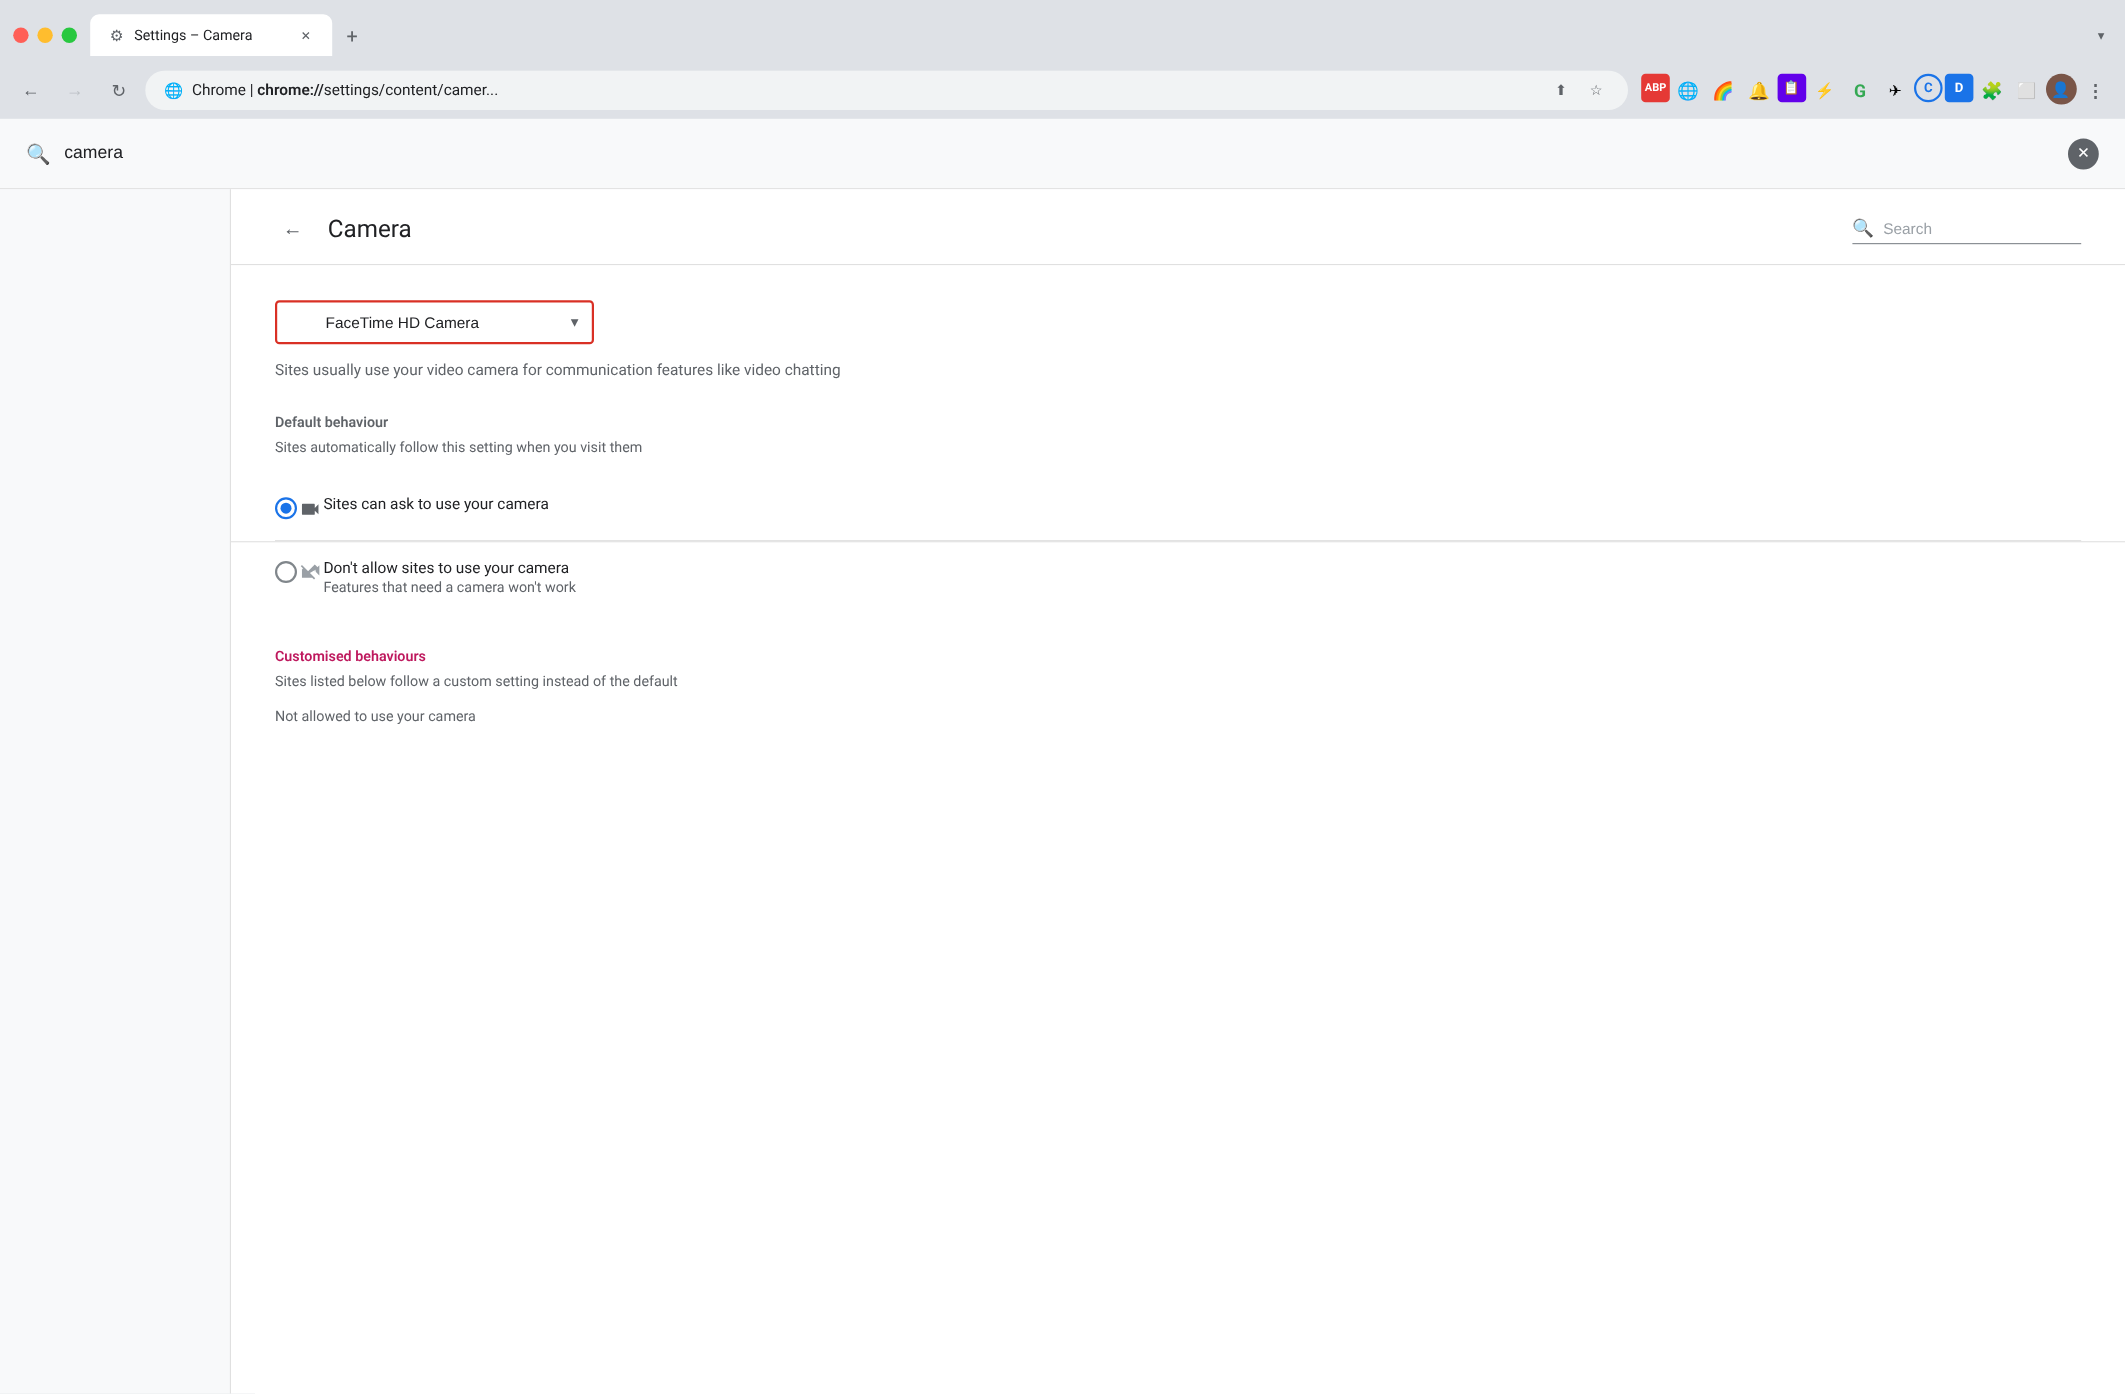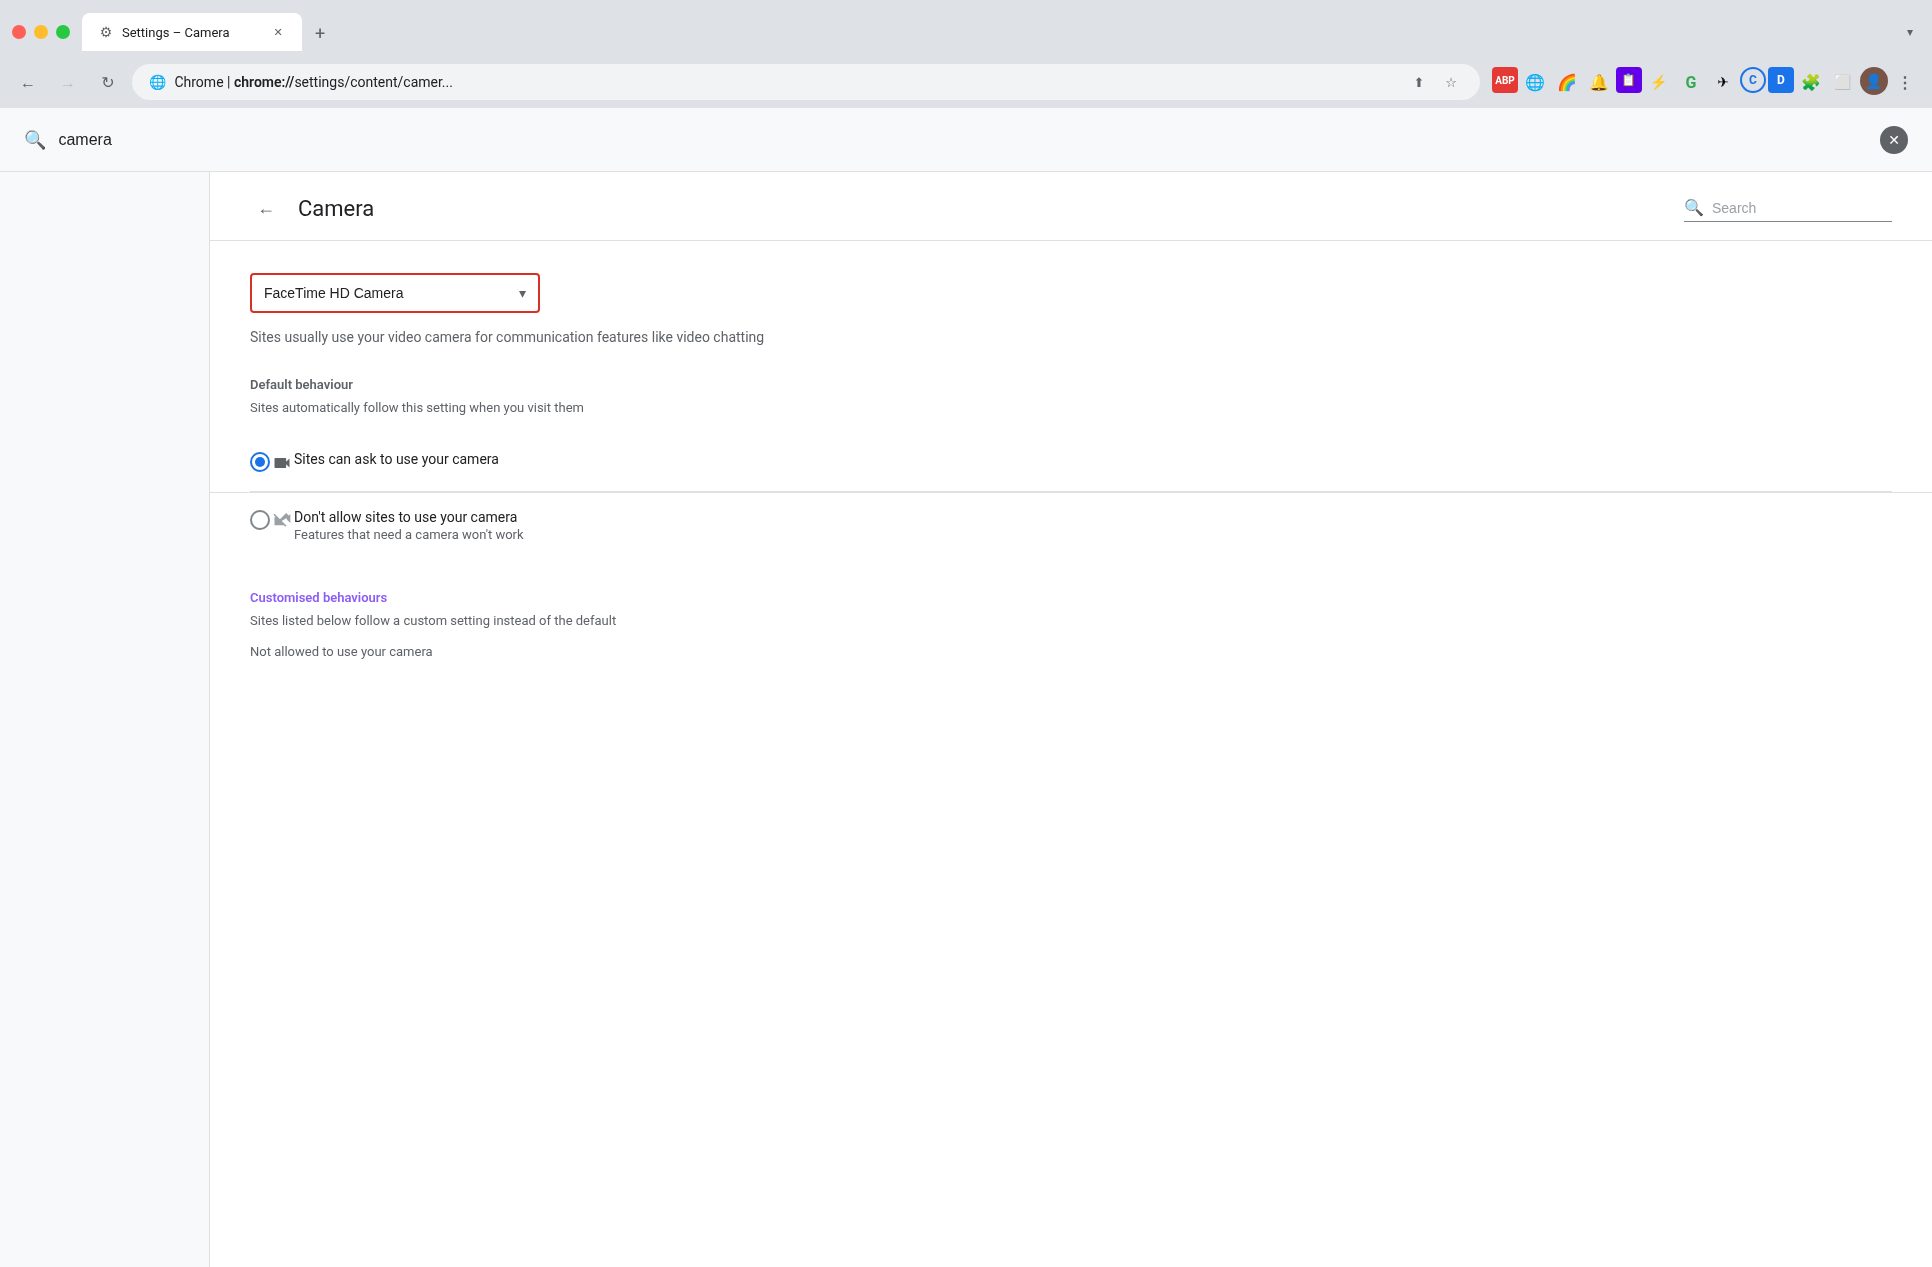--- a/index.html
+++ b/index.html
@@ -54,42 +54,42 @@
     .back-btn { width: 32px; height: 32px; border-radius: 50%; display: flex; align-items: center; justify-content: center; color: #5f6368; cursor: pointer; font-size: 18px; }
     .page-title { font-size: 22px; font-weight: 400; color: #202124; }
     .search-box { display: flex; align-items: center; gap: 8px; border-bottom: 1px solid #80868b; padding: 4px 0; }
     .search-box-icon { color: #5f6368; font-size: 16px; }
     .search-box-input { border: none; outline: none; font-size: 14px; color: #202124; width: 180px; }
     .search-box-input::placeholder { color: #9aa0a6; }
 
     
     .camera-content { padding: 32px 40px; }
     .camera-select-wrapper { margin-bottom: 16px; }
-    .select-container { position: relative; display: inline-block; border: 2px solid #d93025; border-radius: 4px; width: 290px; background: white; }
+    .select-container { position: relative; display: inline-block; border: 2px solid #d93025; border-radius: 4px; width: 290px; background: white; padding-left: 32px; }
     .select-container select { border: none; outline: none; width: 100%; padding: 10px 40px 10px 12px; font-size: 14px; color: #202124; background: transparent; appearance: none; -webkit-appearance: none; cursor: pointer; }
     .select-arrow { position: absolute; right: 12px; top: 50%; transform: translateY(-50%); color: #5f6368; pointer-events: none; font-size: 14px; }
 
     .camera-description { font-size: 14px; color: #5f6368; margin-bottom: 32px; }
 
     .section-title { font-size: 13px; font-weight: 600; color: #5f6368; margin-bottom: 8px; text-transform: none; }
     .section-subtitle { font-size: 13px; color: #5f6368; margin-bottom: 20px; }
 
     .radio-option { display: flex; align-items: flex-start; padding: 16px 0; border-bottom: 1px solid #e0e0e0; }
     .radio-option:last-child { border-bottom: none; }
     .radio-input { width: 20px; height: 20px; border-radius: 50%; border: 2px solid #1a73e8; display: flex; align-items: center; justify-content: center; flex-shrink: 0; margin-top: 1px; cursor: pointer; }
     .radio-input.selected { border-color: #1a73e8; }
     .radio-input.selected::after { content: ''; width: 10px; height: 10px; border-radius: 50%; background: #1a73e8; }
     .radio-input.unselected { border: 2px solid #80868b; }
     .radio-icon { width: 24px; height: 24px; display: flex; align-items: center; justify-content: center; color: #5f6368; font-size: 18px; flex-shrink: 0; margin-top: 0px; }
     .radio-content { flex: 1; }
     .radio-label { font-size: 14px; color: #202124; margin-bottom: 2px; }
     .radio-sublabel { font-size: 13px; color: #5f6368; }
 
     .customised-section { margin-top: 32px; }
-    .customised-title { font-size: 13px; font-weight: 600; color: #8b5cf6; margin-bottom: 8px; }
+    .customised-title { font-size: 13px; font-weight: 600; color: #be185d; margin-bottom: 8px; }
     .customised-subtitle { font-size: 13px; color: #5f6368; margin-bottom: 4px; }
     .not-allowed-title { font-size: 13px; color: #5f6368; margin-top: 16px; }
 
     
     .content-divider { height: 1px; background: #e0e0e0; margin: 0 -40px; }
   </style>
 </head>
 <body>
 
 <div class="browser-window">

